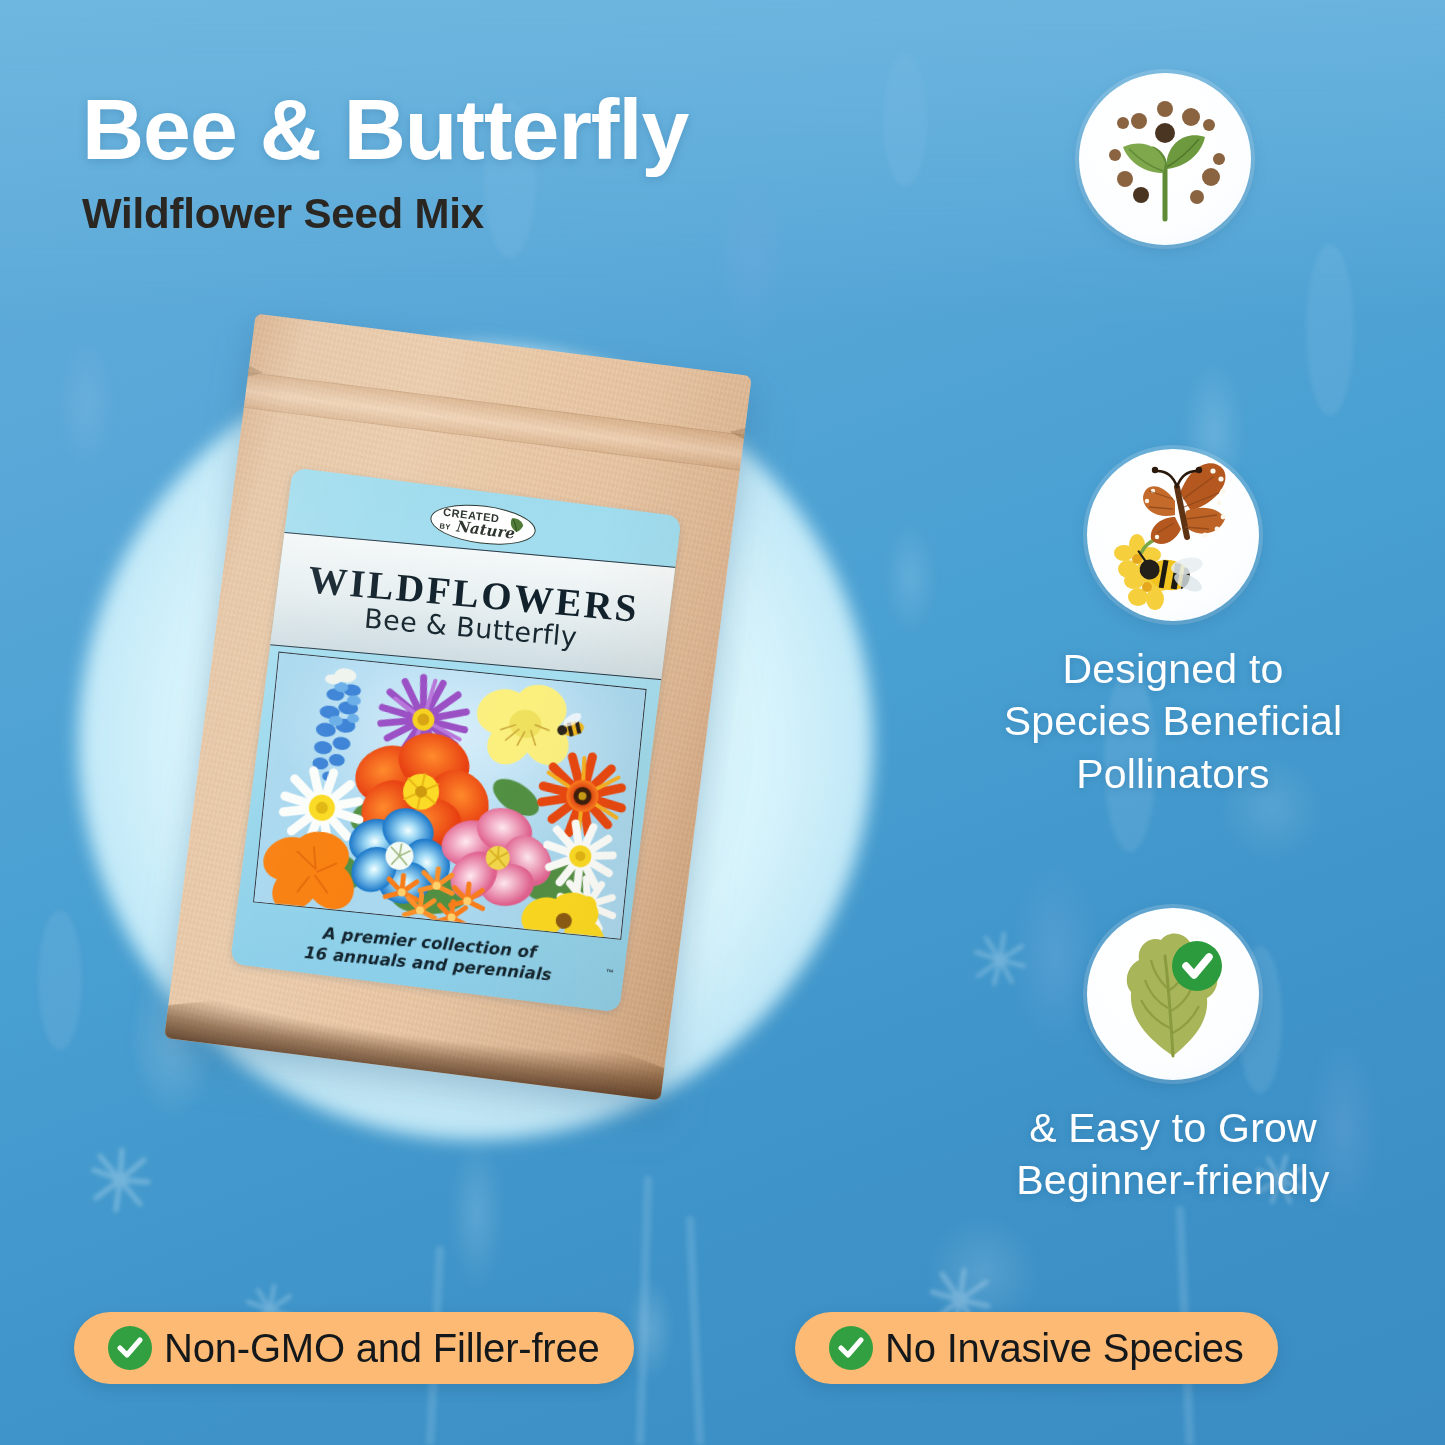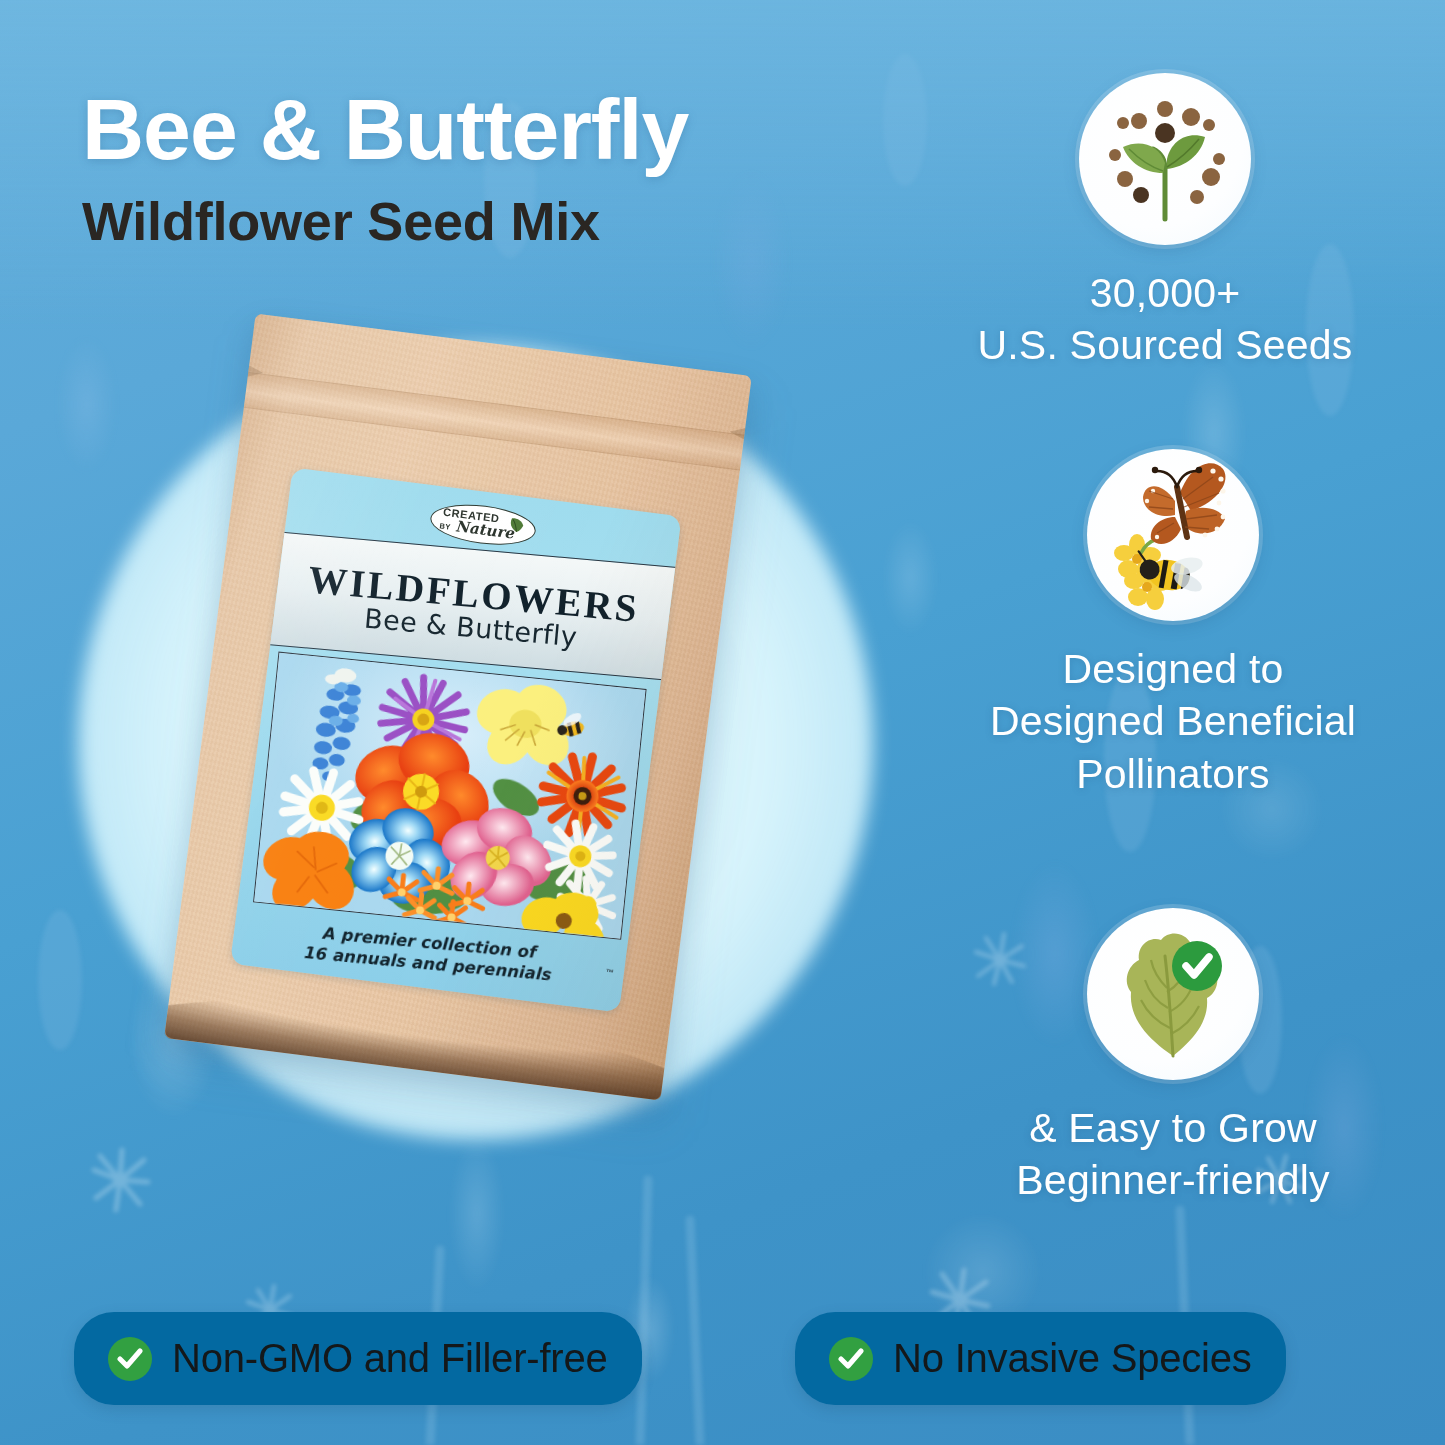--- a/index.html
+++ b/index.html
@@ -51,21 +51,21 @@
     filter:blur(9px);
   }
 
   
   .headline{position:absolute;left:82px;top:86px;width:760px;}
   .h-title{
     font-size:86px;font-weight:700;color:#ffffff;letter-spacing:-1px;line-height:1.02;
     text-shadow:0 2px 10px rgba(40,95,140,.28);
   }
   .h-sub{
-    margin-top:16px;font-size:54px;font-weight:600;color:#2a2622;letter-spacing:-.2px;
+    margin-top:16px;font-size:42px;font-weight:600;color:#2a2622;letter-spacing:-.2px;
   }
 
   
   .packet-wrap{position:absolute;left:176px;top:320px;width:620px;height:800px;}
   .packet{
     position:absolute;left:32px;top:22px;width:500px;height:730px;
     transform:rotate(7.2deg);
     transform-origin:50% 50%;
   }
   .packet-shadow{
@@ -170,22 +170,22 @@
   .feat-txt{
     margin-top:22px;color:#ffffff;font-size:41px;line-height:1.28;font-weight:400;
     letter-spacing:.2px;text-shadow:0 1px 7px rgba(38,95,140,.35);
   }
   #feat-1{left:930px;top:73px;}
   #feat-2{left:938px;top:449px;}
   #feat-3{left:938px;top:908px;}
 
   
   .pill{
-    position:absolute;height:93px;border-radius:40px;background:#0369a1;
-    display:flex;align-items:center;gap:20px;padding:0 34px;
+    position:absolute;height:72px;border-radius:40px;background:#fdba74;
+    display:flex;align-items:center;gap:12px;padding:0 34px;
     box-shadow:0 5px 14px rgba(30,80,120,.22);
   }
   .pill-txt{font-size:40px;color:#14181a;font-weight:400;letter-spacing:-.2px;white-space:nowrap;}
   #pill-1{left:74px;top:1312px;}
   #pill-2{left:795px;top:1312px;}
   .check{width:44px;height:44px;border-radius:50%;background:#32a041;position:relative;flex:0 0 auto;}
   .check svg{position:absolute;left:9px;top:10px;}
 </style>
 </head>
 <body>
@@ -678,24 +678,20 @@
             <circle cx="118" cy="124" r="7"></circle>
           <circle cx="86" cy="60" r="10" fill="#4a3422"></circle>
         </g>
         <path d="M86 146 L86 96 C86 86 82 80 74 76" stroke="#5f8b36" stroke-width="5" fill="none" stroke-linecap="round"></path>
         <path d="M84 100 C66 100 50 90 44 74 C62 66 80 72 86 90 Z" fill="#7fa84c"></path>
         <path d="M88 96 C106 94 122 82 126 64 C108 58 92 68 88 86 Z" fill="#6d9a3e"></path>
         <path d="M84 98 C72 94 60 86 50 76" stroke="#5f8b36" stroke-width="1.6" fill="none"></path>
         <path d="M88 94 C98 88 110 78 120 66" stroke="#537a2c" stroke-width="1.6" fill="none"></path>
       </svg>
     </div>
-    <div class="feat-txt">
-      <div>30,000+</div>
-      <div>U.S. Sourced Seeds</div>
-    </div>
   </div>
 
   <div class="feat" id="feat-2">
     <div class="feat-circle">
       <svg width="172" height="172" viewBox="0 0 172 172">
 
         <g>
           <g transform="translate(50,110)" fill="#f6cf3d">
             <ellipse cx="0" cy="-14" rx="8" ry="11"></ellipse>
               <ellipse cx="13" cy="-4" rx="11" ry="8"></ellipse>
@@ -755,21 +751,21 @@
           <path d="M14 -10 C22 -12 24 8 14 12 Z" fill="#1d1a14"></path>
           <circle cx="-20" cy="-2" r="10" fill="#23201a"></circle>
           <ellipse cx="16" cy="-12" rx="16" ry="8" fill="#e8eef0" opacity=".85" transform="rotate(-22 16 -12)"></ellipse>
           <ellipse cx="20" cy="4" rx="15" ry="7" fill="#dde6ea" opacity=".8" transform="rotate(16 20 4)"></ellipse>
           <path d="M-26 -10 L-34 -18" stroke="#23201a" stroke-width="2.2" stroke-linecap="round"></path>
         </g>
       </svg>
     </div>
     <div class="feat-txt">
       <div>Designed to</div>
-      <div>Designed Beneficial</div>
+      <div>Species Beneficial</div>
       <div>Pollinators</div>
     </div>
   </div>
 
   <div class="feat" id="feat-3">
     <div class="feat-circle">
       <svg width="172" height="172" viewBox="0 0 172 172">
         <path d="M86 148 C60 130 42 110 44 84 C36 74 40 58 52 52 C50 38 62 28 74 32 C82 22 98 24 104 36
                  C118 34 128 46 124 58 C134 66 132 84 120 90 C122 114 106 132 86 148 Z" fill="#a8b558"></path>
         <path d="M86 148 C84 116 82 80 78 48" stroke="#8a9a3e" stroke-width="3" fill="none" stroke-linecap="round"></path>

